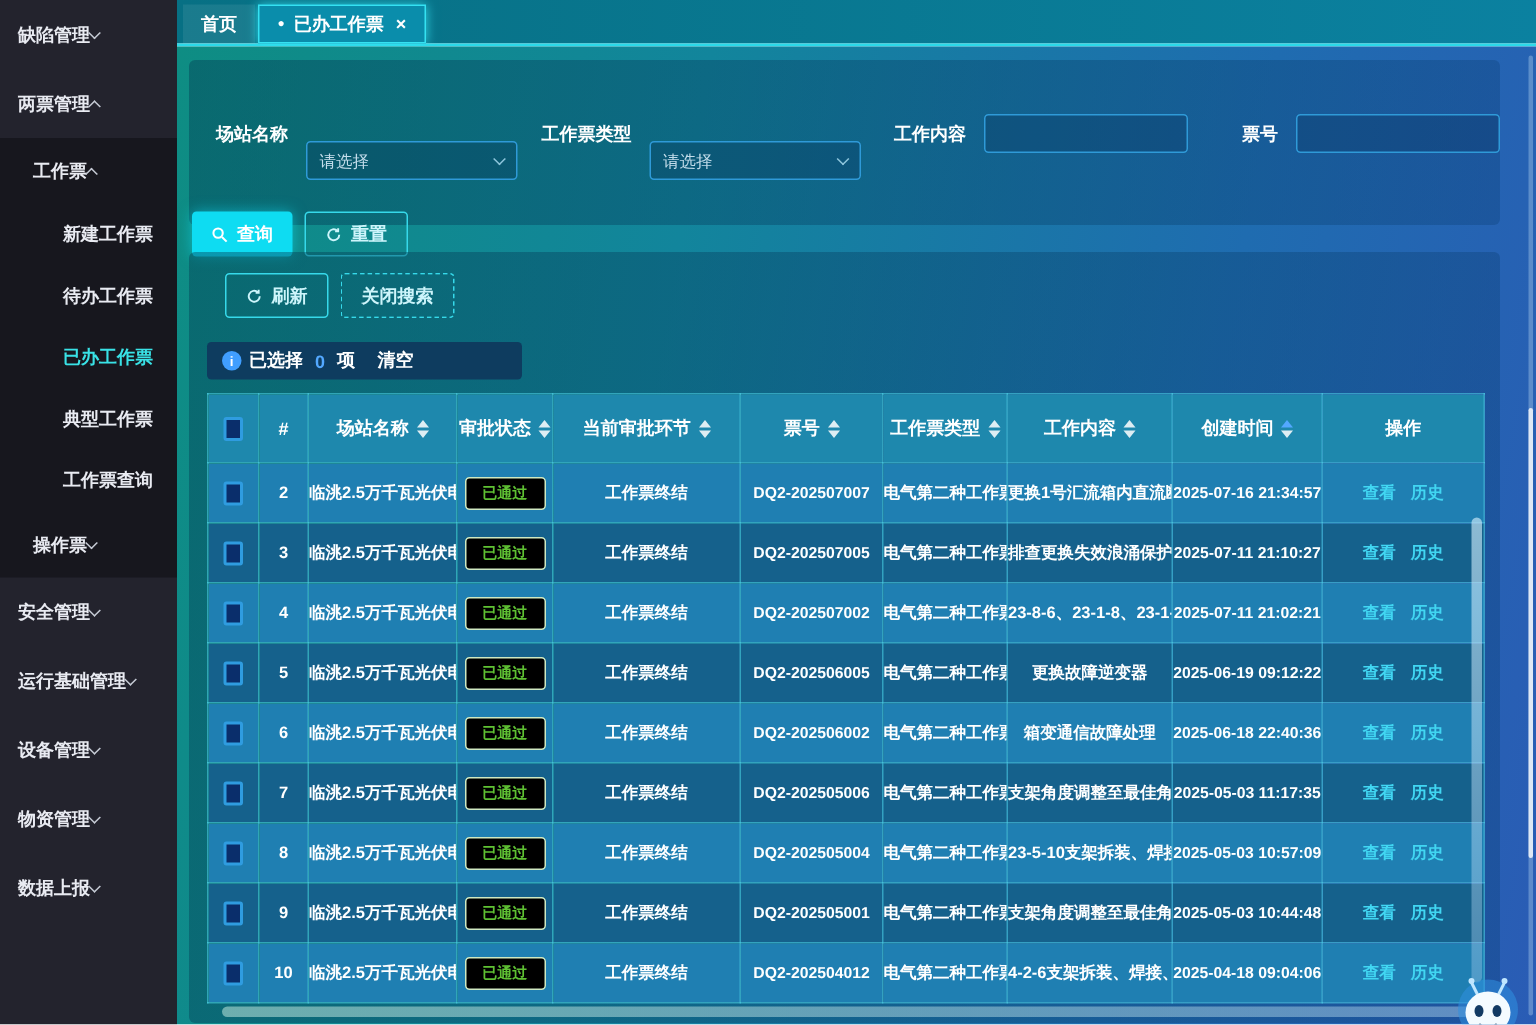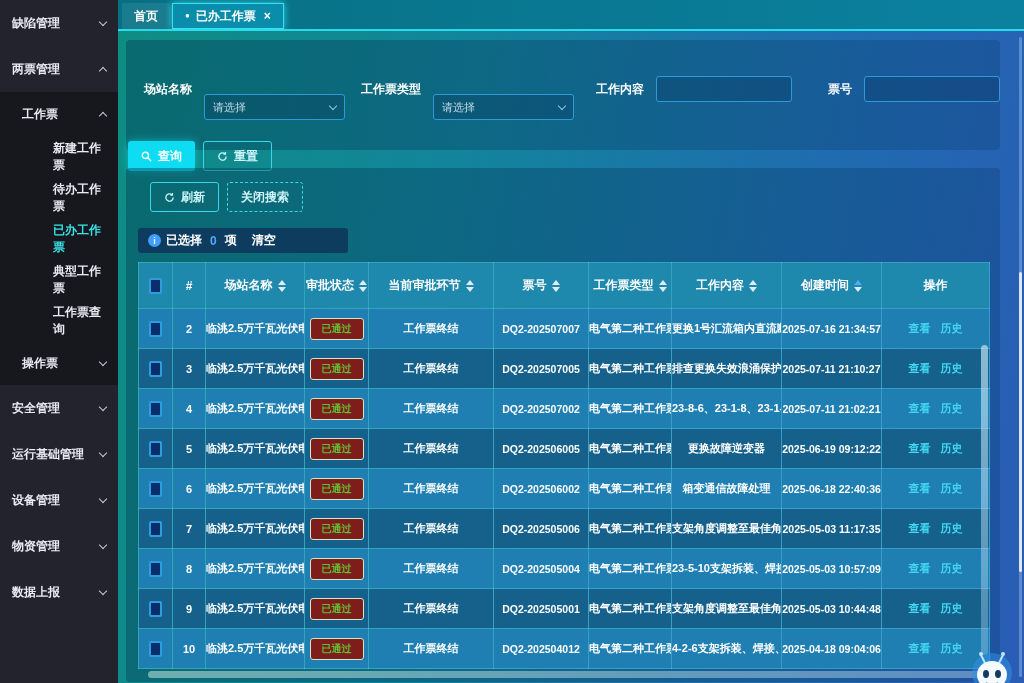--- a/index.html
+++ b/index.html
@@ -2,24 +2,24 @@
 <html><head>
 <meta charset="utf-8">
 <style>
   * { margin:0; padding:0; box-sizing:border-box; }
   html,body { width:1024px; height:683px; overflow:hidden; }
   body { font-family:"Liberation Sans", sans-serif; }
   .app { display:flex; width:1024px; height:683px; }
 
   
   .sidebar { width:118px; flex-shrink:0; background:#23232d; color:#e9ebf2; font-size:12px; font-weight:700; }
-  .side-item { display:flex; align-items:center; justify-content:space-between; padding:0 12px; cursor:pointer; }
+  .side-item { display:flex; align-items:center; justify-content:flex-start; padding:0 12px; cursor:pointer; }
   .side-item.lvl1 { height:46px; }
   .side-item.lvl2 { height:44px; padding-left:22px; }
-  .side-item.lvl3 { height:41px; padding-left:53px; justify-content:flex-start; }
+  .side-item.lvl3 { height:41px; padding-left:42px; justify-content:flex-start; }
   .side-item.active { color:#39e2e6; }
   .submenu { background:#17171e; }
   .chev { width:6px; height:6px; border-right:1.5px solid #c7ccd6; border-bottom:1.5px solid #c7ccd6; display:inline-block; }
   .chev.down { transform:rotate(45deg); margin-top:-3px; }
   .chev.up { transform:rotate(-135deg); margin-top:3px; }
 
   
   .main { flex:1; display:flex; flex-direction:column; position:relative; }
   .tabbar { height:31px; background:linear-gradient(90deg,#077084,#0b81a0); border-bottom:2px solid #2bd9e9; display:flex; align-items:flex-end; padding:0 0 0 4px; }
   .tab { height:26px; margin:0 2px 0 0; padding:0 12px; display:flex; align-items:center; gap:6px; color:#fff; font-size:12px; font-weight:700; background:rgba(255,255,255,.08); cursor:pointer; }
@@ -65,21 +65,21 @@
   td { height:40px; color:#fff; font-size:11px; font-weight:700; }
   tr.light { background:#1f7fb2; }
   tr.dark { background:#15618c; }
   .th-wrap { display:flex; align-items:center; justify-content:center; gap:5px; }
   .sort { display:inline-flex; flex-direction:column; align-items:center; cursor:pointer; }
   .caret { width:0; height:0; border-left:4px solid transparent; border-right:4px solid transparent; display:block; }
   .caret.up { border-bottom:5px solid rgba(255,255,255,.85); margin-bottom:2px; }
   .caret.down { border-top:5px solid rgba(255,255,255,.85); }
   .caret.on.up { border-bottom-color:#53a8ff; }
   .cb { display:inline-block; width:13px; height:16px; background:#0a2e6b; border:2px solid #2f9ce0; border-radius:2px; cursor:pointer; vertical-align:middle; }
-  .badge { display:inline-block; background:#7f1d1d; color:#5fc133; border:1px solid #cfe9c2; font-size:10px; font-weight:700; padding:3px 11px; border-radius:3px; }
+  .badge { display:inline-block; background:#000000; color:#5fc133; border:1px solid #cfe9c2; font-size:10px; font-weight:700; padding:3px 11px; border-radius:3px; }
   .link { color:#41d6f2; cursor:pointer; margin:0 5px; }
   .ticket { font-size:10.5px; }
 
   
   .vscroll-table { position:absolute; right:12px; top:177px; width:7px; height:310px; border-radius:4px;
     background:linear-gradient(rgba(205,235,250,.65), rgba(160,200,235,.38)); }
   .hscroll { position:absolute; left:22px; bottom:4px; width:842px; height:7px; border-radius:4px;
     background:linear-gradient(90deg, rgba(175,220,212,.6), rgba(175,212,238,.45)); }
   .vscroll-page { position:absolute; right:2px; top:6px; bottom:6px; width:3px; border-radius:2px; background:rgba(215,242,255,.3); }
   .vscroll-thumb { position:absolute; right:0; width:3px; top:235px; height:300px; border-radius:2px; background:rgba(255,255,255,.8); }

